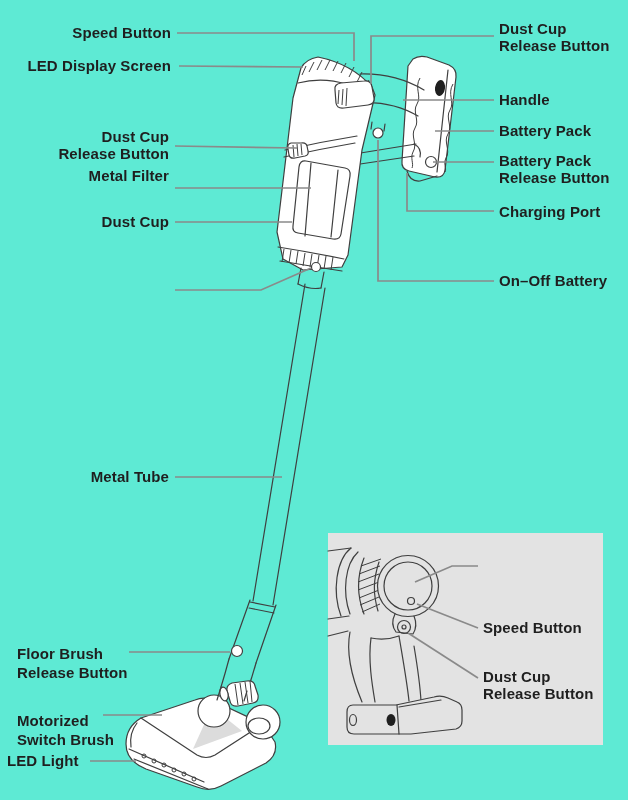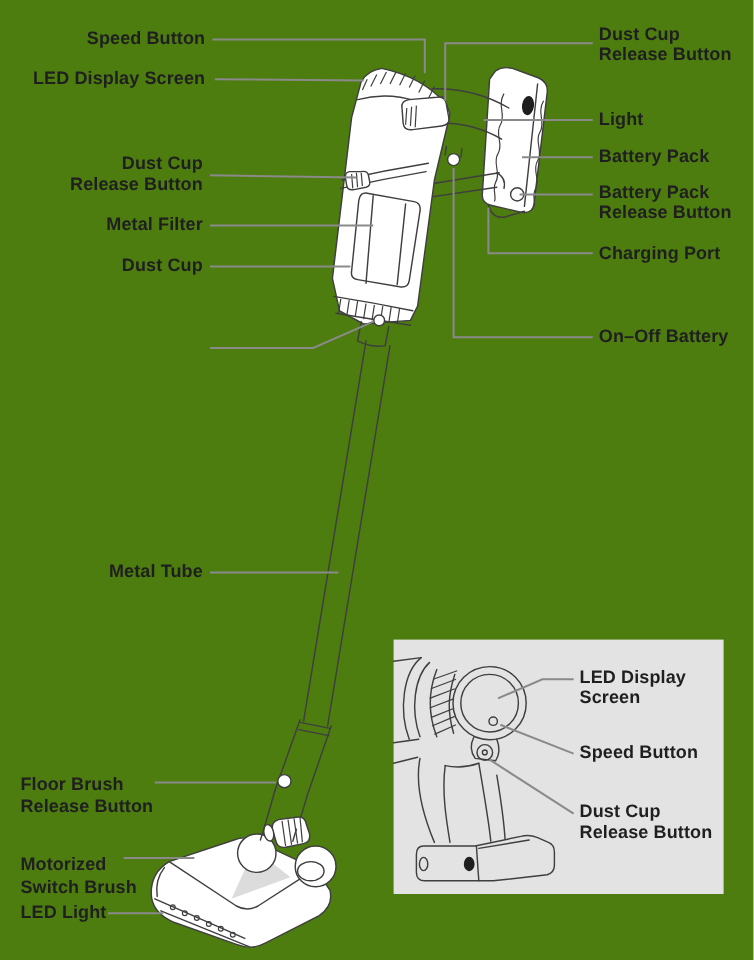--- a/index.html
+++ b/index.html
@@ -1,16 +1,16 @@
 <!DOCTYPE html>
 <html style="--line: #3f3f3f; --leader: #8a8a8a; --text: #1f1f1f; --inset_bg: #e3e3e3;"><head>
 <meta charset="utf-8">
 <style>
   html,body{margin:0;padding:0;background:#fff;}
-  .canvas{position:relative;width:628px;height:800px;background:#4d7c0f;overflow:hidden;
+  .canvas{position:relative;width:628px;height:800px;background:#5eead4;overflow:hidden;
           font-family:"Liberation Sans",sans-serif;}
   .canvas svg{position:absolute;left:0;top:0;}
   .label{position:absolute;font-size:15px;line-height:16.5px;font-weight:600;
          color:var(--text,#1f1f1f);white-space:pre-line;letter-spacing:.1px;}
   .label.r{text-align:right;}
   .label.lh19{line-height:19px;margin-top:12px;}
   .ln{stroke:var(--line,#3f3f3f);fill:none;stroke-width:1.2;stroke-linecap:round;stroke-linejoin:round;}
   .lnf{stroke:var(--line,#3f3f3f);fill:#fff;stroke-width:1.2;stroke-linecap:round;stroke-linejoin:round;}
   .lng{stroke:var(--line,#3f3f3f);fill:var(--inset_bg,#e3e3e3);stroke-width:1.2;}
   .hatch{stroke:var(--line,#3f3f3f);fill:none;stroke-width:1;}
@@ -195,37 +195,35 @@
     <polyline class="leader" points="478,566 452,566 415,582"></polyline>
     <polyline class="leader" points="478,628 417,604"></polyline>
     <polyline class="leader" points="478,678 408,633"></polyline>
   </g>
 </svg>
 
 <div class="label r" style="top:25px;right:457px;">Speed Button</div>
 <div class="label r" style="top:58px;right:457px;">LED Display Screen</div>
 <div class="label r" style="top:129px;right:459px;">Dust Cup
 Release Button</div>
-<div class="label r" style="top:180px;right:459px;">Metal Filter</div>
+<div class="label r" style="top:168px;right:459px;">Metal Filter</div>
 <div class="label r" style="top:214px;right:459px;">Dust Cup</div>
 <div class="label r" style="top:469px;right:459px;text-align:center;">Metal Tube</div>
 <div class="label lh19" style="top:632px;left:17px;">Floor Brush
 Release Button</div>
 <div class="label lh19" style="top:699px;left:17px;">Motorized
 Switch Brush</div>
-<div class="label" style="top:753px;left:17px;">LED Light</div>
+<div class="label" style="top:753px;left:7px;">LED Light</div>
 
 <div class="label" style="top:21px;left:499px;">Dust Cup
 Release Button</div>
-<div class="label" style="top:92px;left:499px;">Light</div>
+<div class="label" style="top:92px;left:499px;">Handle</div>
 <div class="label" style="top:123px;left:499px;">Battery Pack</div>
 <div class="label" style="top:153px;left:499px;">Battery Pack
 Release Button</div>
 <div class="label" style="top:204px;left:499px;">Charging Port</div>
 <div class="label" style="top:273px;left:499px;">On–Off Battery</div>
 
-<div class="label" style="top:557px;left:483px;">LED Display
-Screen</div>
 <div class="label" style="top:620px;left:483px;">Speed Button</div>
 <div class="label" style="top:669px;left:483px;">Dust Cup
 Release Button</div>
 
 </div>
 
 </body></html>

